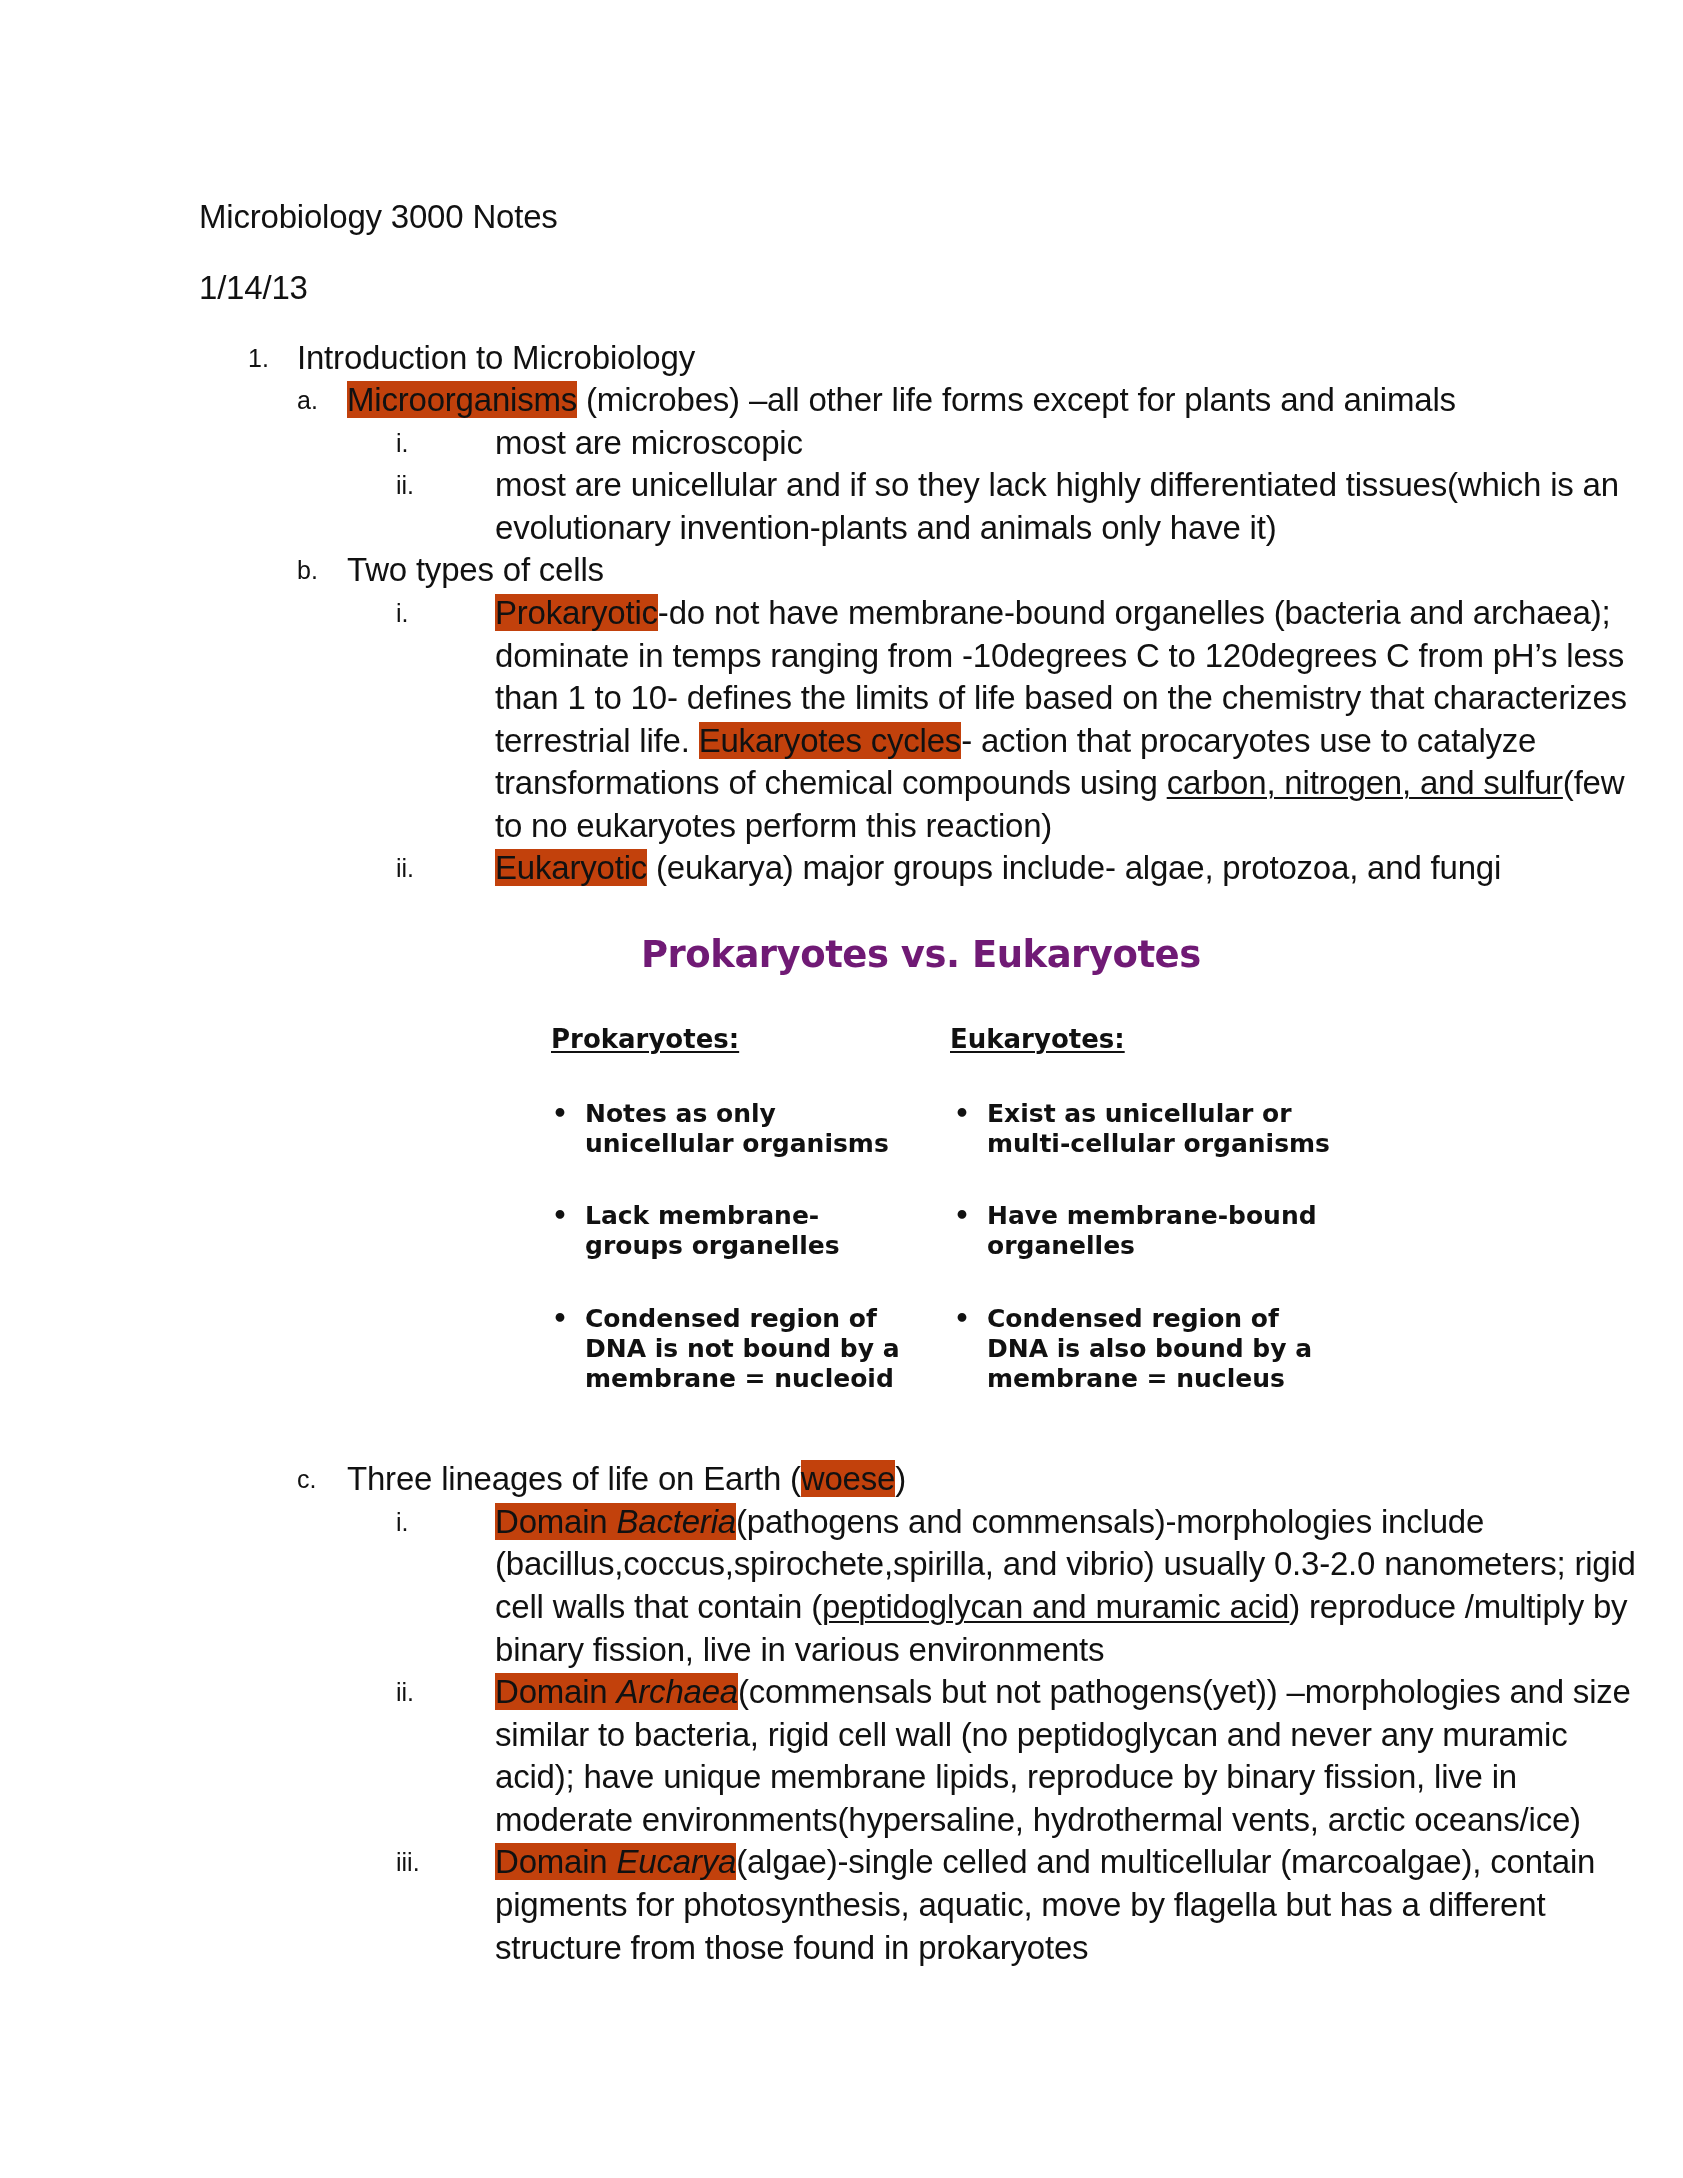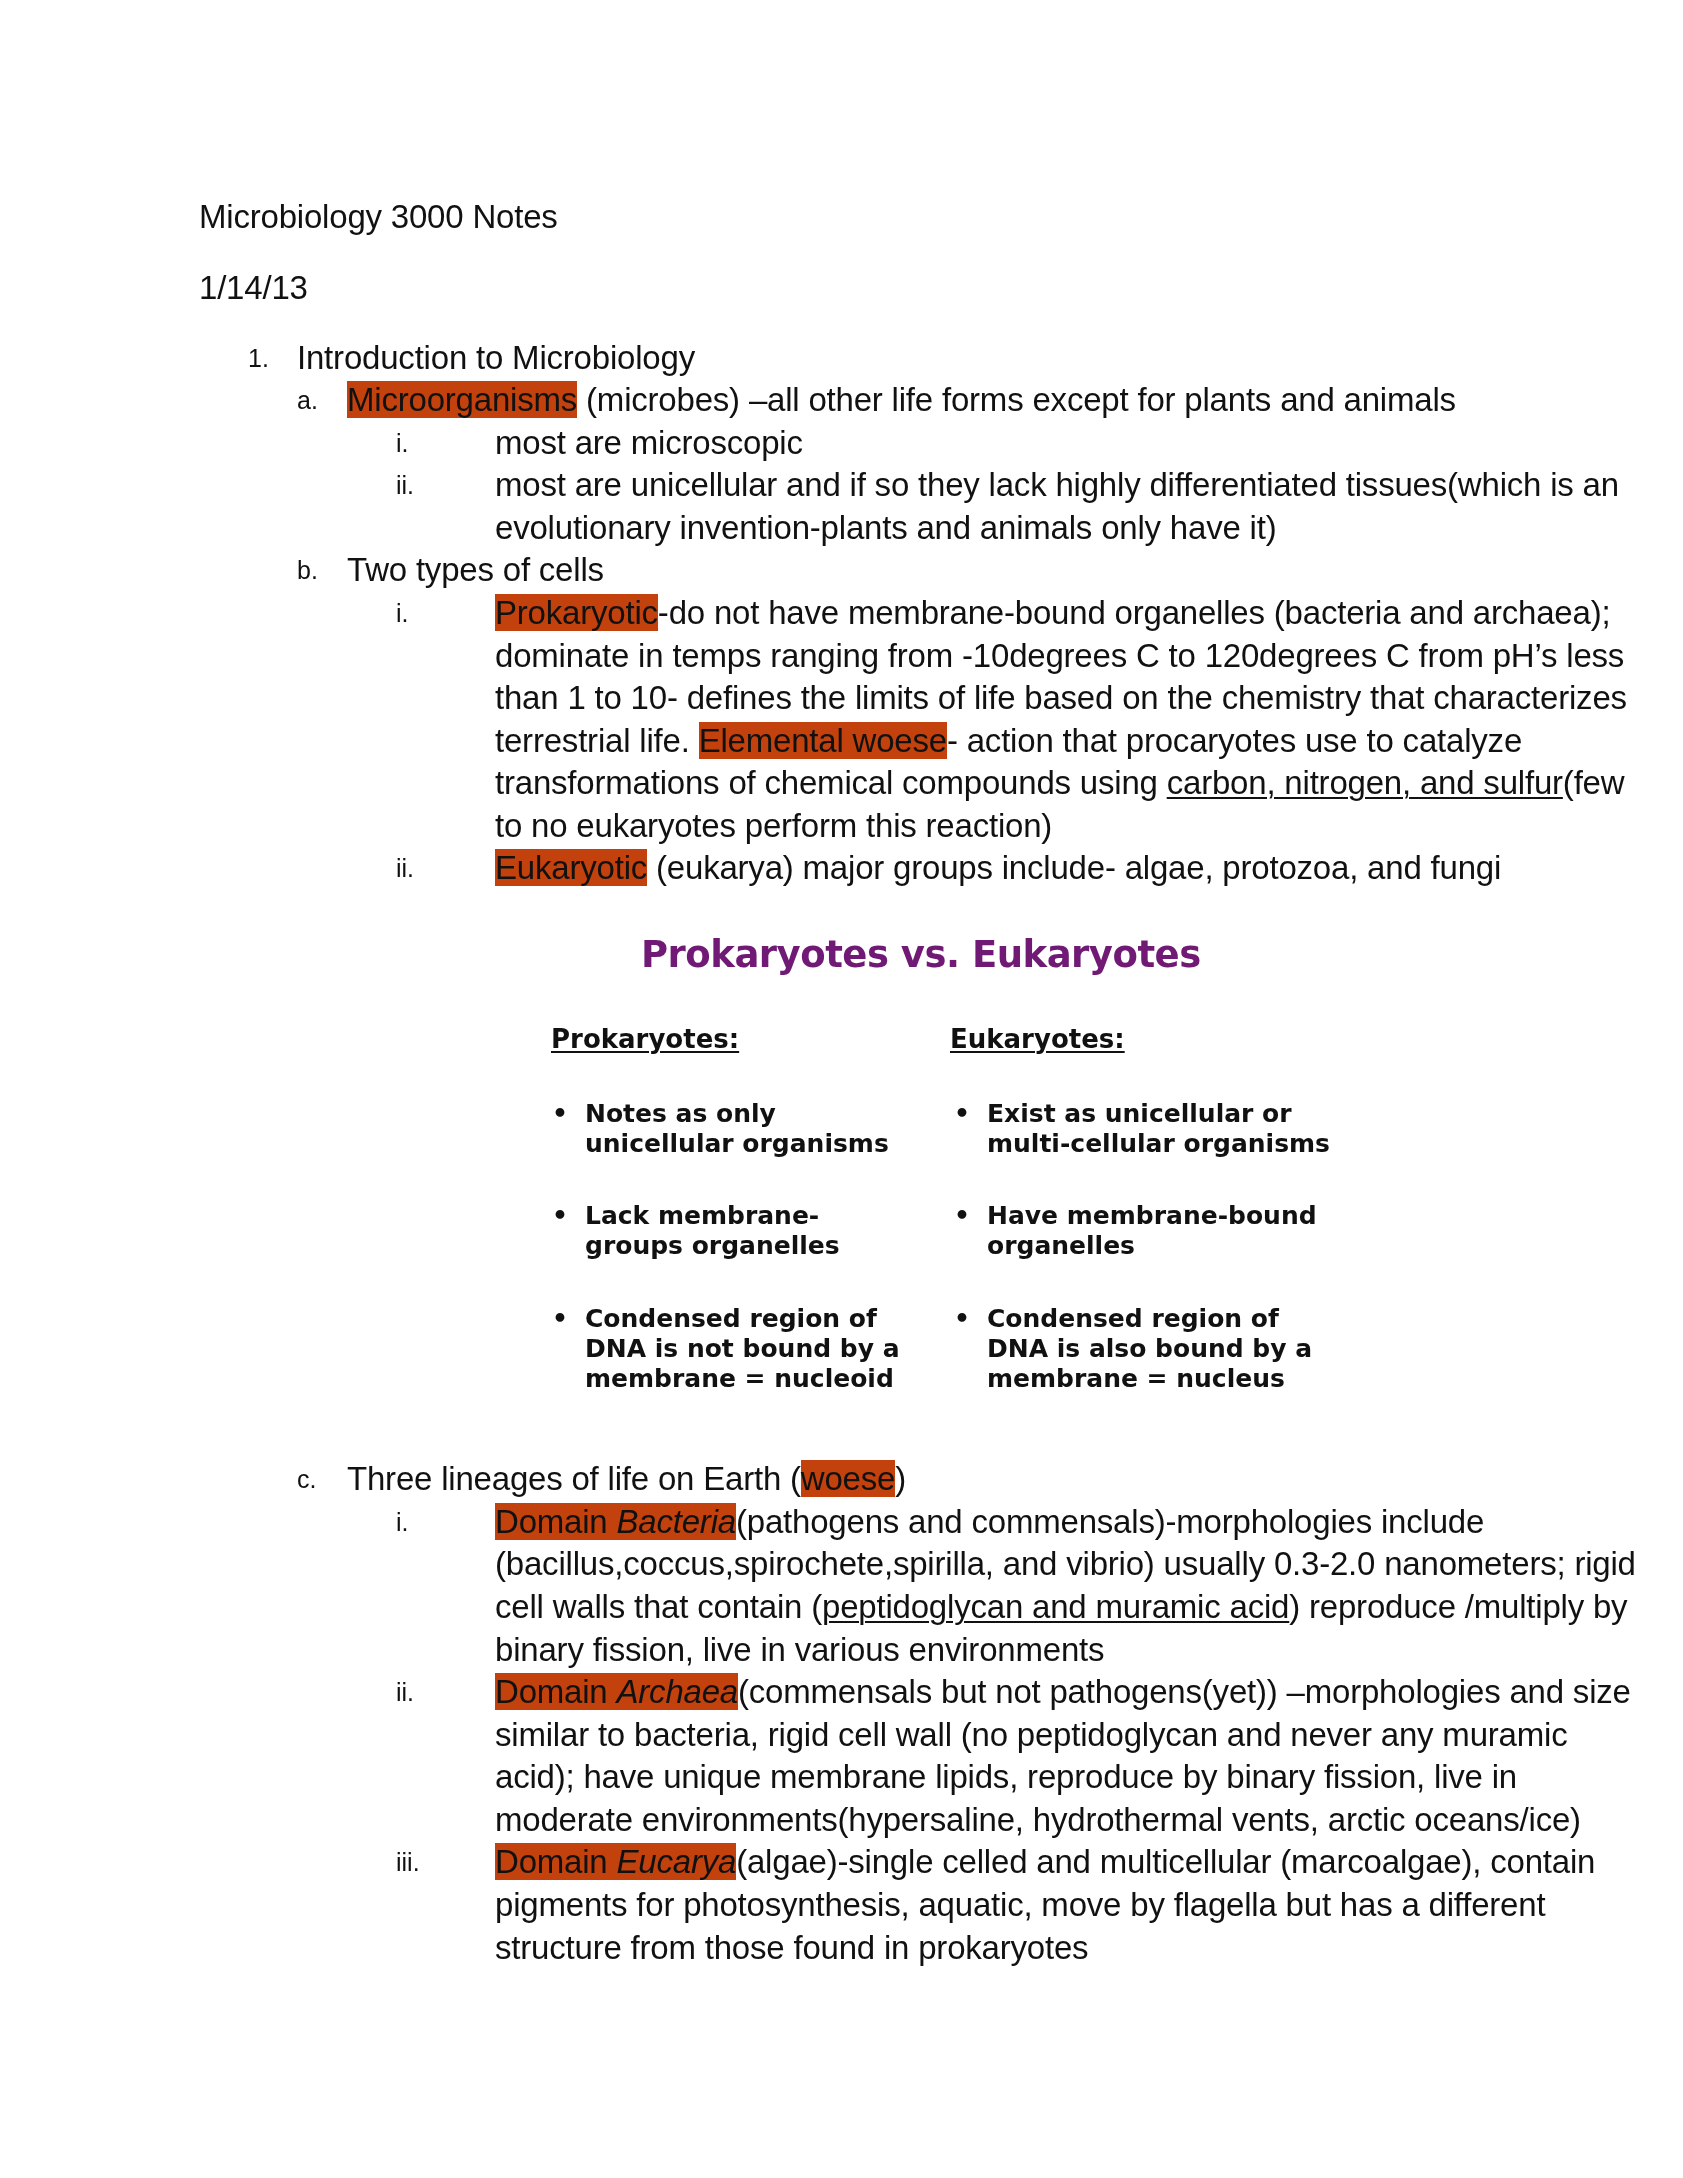--- a/index.html
+++ b/index.html
@@ -42,21 +42,21 @@
 <div class="marker" style="left:297px; top:555px;">b.</div>
 <div class="line" style="left:347px; top:555px;">Two types of cells</div>
 
 <div class="marker" style="left:396px; top:598px;">i.</div>
 <div class="line" style="left:495px; top:598px;">
   <span class="hl">Prokaryotic</span><span>-do not have membrane-bound organelles (bacteria and archaea);</span>
 </div>
 <div class="line" style="left:495px; top:641px;">dominate in temps ranging from -10degrees C to 120degrees C from pH’s less</div>
 <div class="line" style="left:495px; top:683px;">than 1 to 10- defines the limits of life based on the chemistry that characterizes</div>
 <div class="line" style="left:495px; top:726px;">
-  <span>terrestrial life. </span><span class="hl">Elemental woese</span><span>- action that procaryotes use to catalyze</span>
+  <span>terrestrial life. </span><span class="hl">Eukaryotes cycles</span><span>- action that procaryotes use to catalyze</span>
 </div>
 <div class="line" style="left:495px; top:768px;">
   <span>transformations of chemical compounds using </span><span class="ul">carbon, nitrogen, and sulfur</span><span>(few</span>
 </div>
 <div class="line" style="left:495px; top:811px;">to no eukaryotes perform this reaction)</div>
 
 <div class="marker" style="left:396px; top:853px;">ii.</div>
 <div class="line" style="left:495px; top:853px;">
   <span class="hl">Eukaryotic</span><span> (eukarya) major groups include- algae, protozoa, and fungi</span>
 </div>

